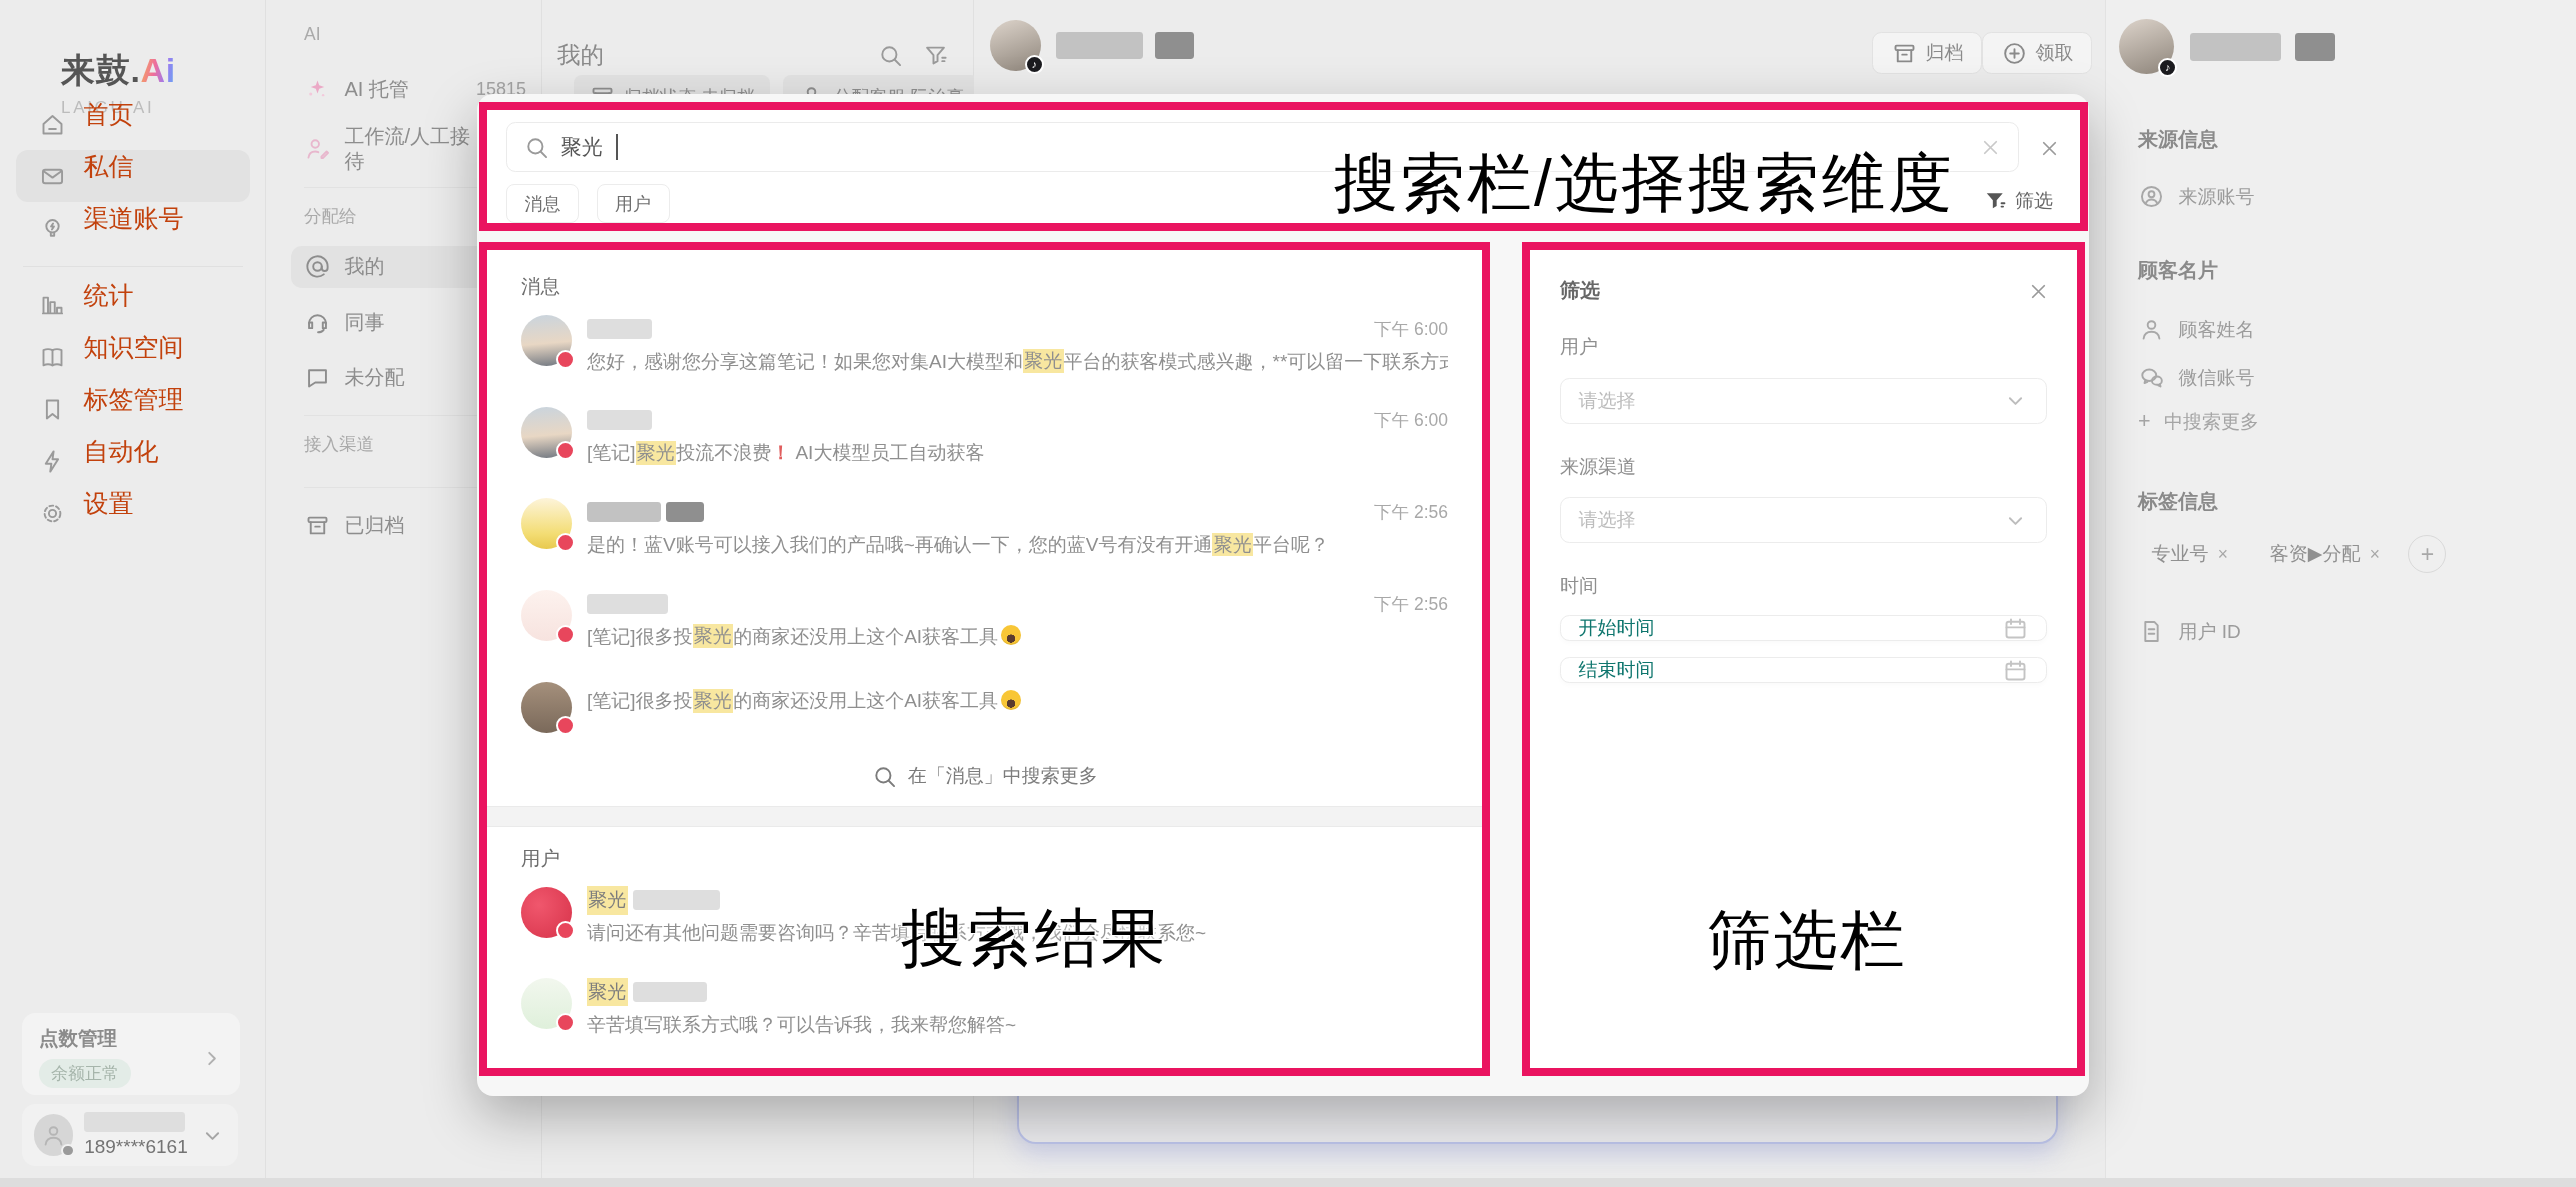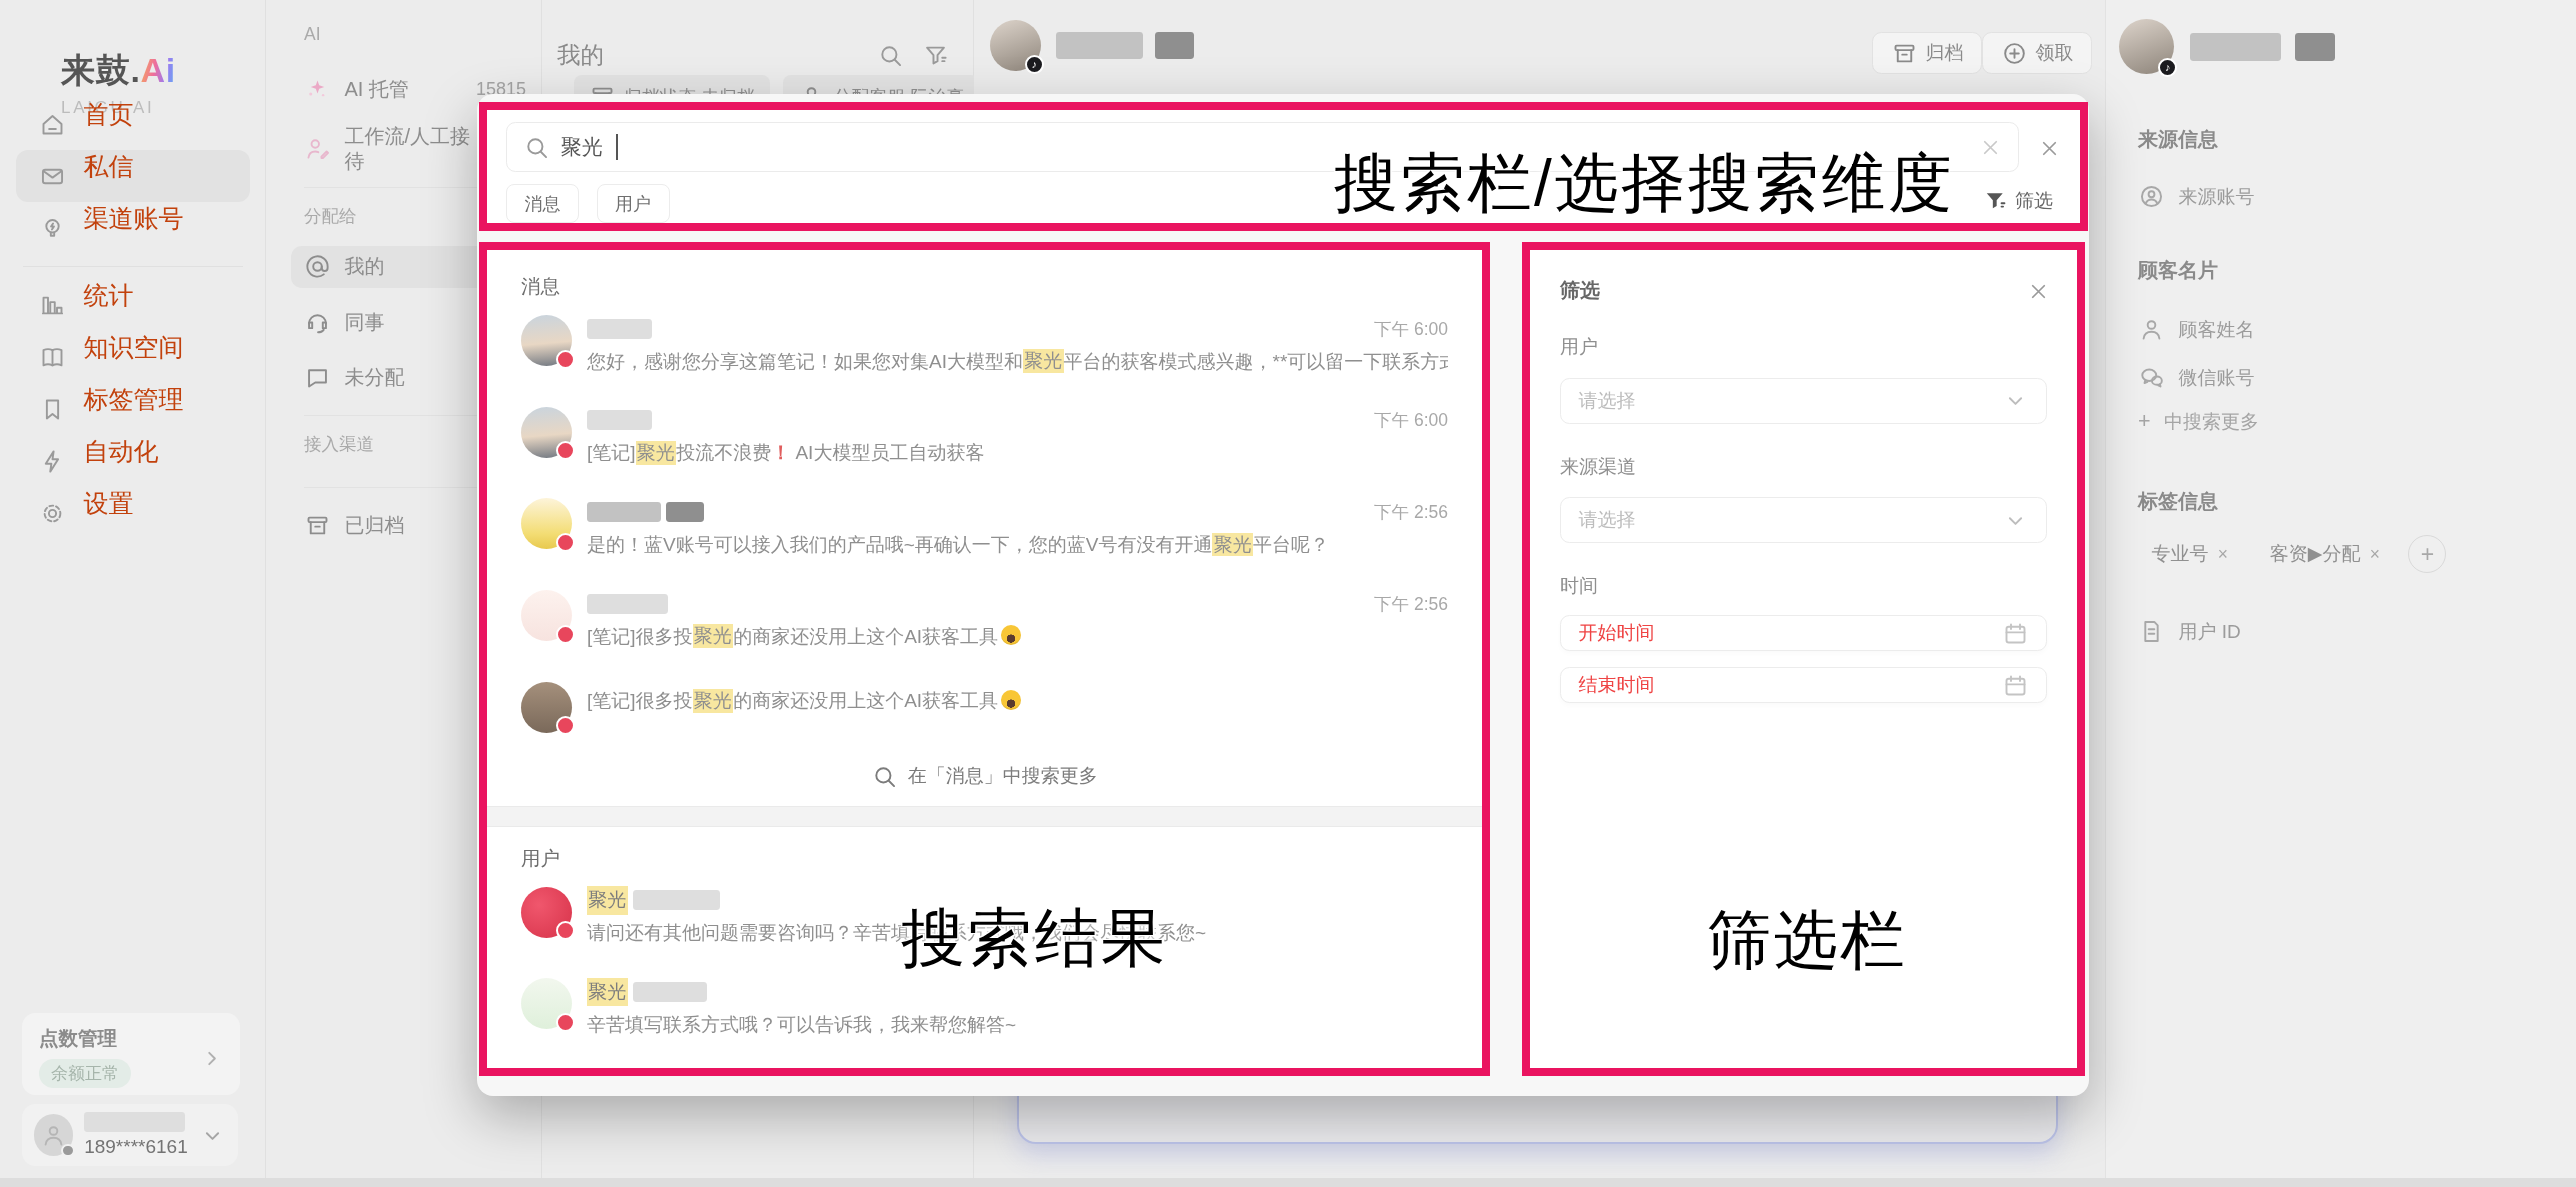--- a/index.html
+++ b/index.html
@@ -91,21 +91,21 @@
 .em-scream{display:inline-block;width:20px;height:20px;border-radius:50%;background:radial-gradient(circle at 50% 68%,#5a3b2e 0 24%,#f8c636 25%);box-shadow:inset 0 -1.3px 0 rgba(0,0,0,.08);vertical-align:-2.7px;margin-left:2.7px}
 .more-line{display:flex;align-items:center;justify-content:center;gap:9.4px;font-size:19px;color:#7c7c7c;margin:9.4px 0 0}
 .band{height:21.5px;background:#f3f3f3;border-top:1.3px solid #eaeaea;border-bottom:1.3px solid #eaeaea;margin:16px -34px}
 .users-header{margin-top:17.5px}
 .filter-inner{position:absolute;inset:0;padding:27px 30px}
 .fp-title{font-size:20px;color:#666;font-weight:700}
 .fp-close{position:absolute;right:27px;top:30px;color:#9a9a9a}
 .fp-label{font-size:19px;color:#8f8f8f;margin-top:30px}
 .select{margin-top:17.5px;height:46px;border:1.3px solid #ececec;border-radius:9.4px;display:flex;align-items:center;padding:0 17.5px;color:#bdbdbd;font-size:19px;background:#fff}
 .select .chev{margin-left:auto;color:#bdbdbd}
-.dateinput{margin-top:16px;height:36px;border:1.3px solid #ececec;border-radius:9.4px;display:flex;align-items:center;padding:0 17.5px;color:#ef4444;font-size:19px;background:#fff;box-shadow:0 2.7px 5.4px rgba(0,0,0,.02)}
+.dateinput{margin-top:16px;height:26px;border:1.3px solid #ececec;border-radius:9.4px;display:flex;align-items:center;padding:0 17.5px;color:#0f766e;font-size:19px;background:#fff;box-shadow:0 2.7px 5.4px rgba(0,0,0,.02)}
 .dateinput .ic{margin-left:auto;color:#c4c4c4}
 
 .anno{position:absolute;z-index:40;font-size:64px;font-weight:400;color:#000;letter-spacing:2.7px;text-shadow:0 0 4px #fff,0 0 9.4px #fff,1.3px 1.3px 0 #fff,-1.3px -1.3px 0 #fff,1.3px -1.3px 0 #fff,-1.3px 1.3px 0 #fff;white-space:nowrap}
 #anno-top{left:1334px;top:140px}
 #anno-results{left:901px;top:895px}
 #anno-filter{left:1707px;top:897px}
 .bottom-strip{position:absolute;left:0;top:1178px;width:100%;height:9.4px;background:#dddddd}
 </style>
 </head>
 <body>

